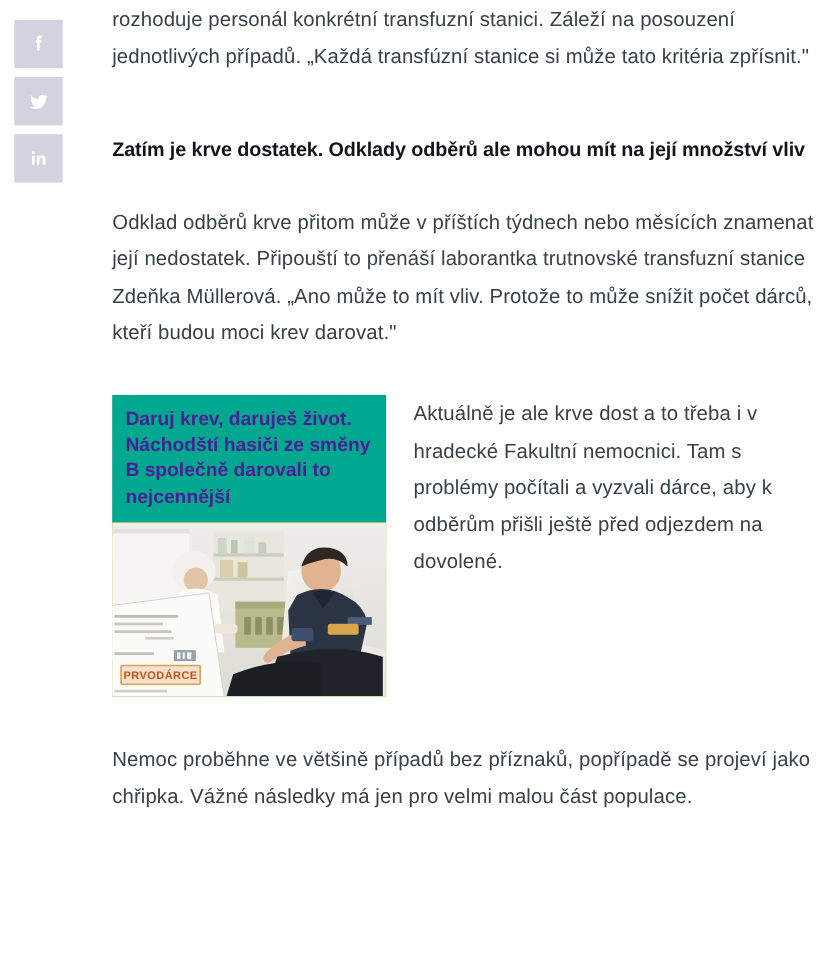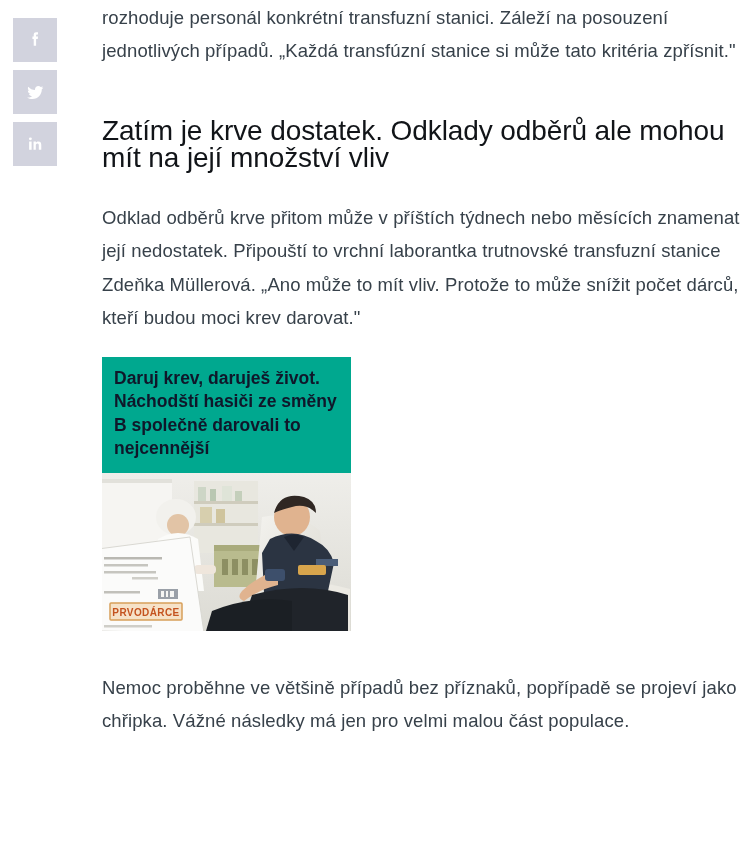--- a/index.html
+++ b/index.html
@@ -56,23 +56,23 @@
     letter-spacing: 0.1px;
   }
   .p-top {
     margin: 0;
     padding-top: 0;
     position: relative;
     top: -33px;
   }
 
   h2.section-heading {
-    font-size: 28px;
-    line-height: 27px;
-    font-weight: normal;
+    font-size: 18px;
+    line-height: 38px;
+    font-weight: bold;
     color: #111418;
     margin: 0;
     padding: 0;
     letter-spacing: -0.1px;
   }
 
   .p-2 { margin: 0; }
 
   
   .readalso {
@@ -90,21 +90,21 @@
     margin: 0 0 14px 0;
     text-transform: uppercase;
   }
   .readalso-card {
     background: #00a88f;
     display: block;
     text-decoration: none;
     cursor: pointer;
   }
   .readalso-title {
-    color: #0f172a;
+    color: #4c1d95;
     font-size: 17.5px;
     line-height: 23.5px;
     font-weight: bold;
     padding: 10px 12px 12px 12px;
     margin: 0;
   }
   .readalso-photo {
     width: 249px;
     height: 158px;
     display: block;
@@ -160,21 +160,21 @@
 
   <p class="body-text p-top">problémovou oblastí projížděl nebo ne, o případném odklad odběru krve rozhoduje personál konkrétní transfuzní stanici. Záleží na posouzení jednotlivých případů.
 „Každá transfúzní stanice si může tato kritéria zpřísnit."</p>
 
   <div class="spacer-16"></div>
 
   <h2 class="section-heading">Zatím je krve dostatek. Odklady odběrů ale mohou mít na její množství vliv</h2>
 
   <div class="spacer-30"></div>
 
-  <p class="body-text p-2">Odklad odběrů krve přitom může v příštích týdnech nebo měsících znamenat její nedostatek. Připouští to vrchní laborantka trutnovské transfuzní stanice Zdeňka Müllerová.
+  <p class="body-text p-2">Odklad odběrů krve přitom může v příštích týdnech nebo měsících znamenat její nedostatek. Připouští to přenáší laborantka trutnovské transfuzní stanice Zdeňka Müllerová.
 „Ano může to mít vliv. Protože to může snížit počet dárců, kteří budou moci krev darovat."</p>
 
   <div class="spacer-22"></div>
 
   <div class="clearfix">
 
     <div class="readalso">
 
       <div class="readalso-card">
         <div class="readalso-title">Daruj krev, daruješ život. Náchodští hasiči ze směny B společně darovali to nejcennější</div>
@@ -253,20 +253,21 @@
 
               <rect x="8" y="130" width="72" height="17" rx="1" fill="#f6e2c8" stroke="#d8a05a" stroke-width="1.5"></rect>
               <text x="44" y="142.5" font-family="'Liberation Sans', sans-serif" font-size="10" font-weight="bold" fill="#c4531f" text-anchor="middle" letter-spacing="0.4">PRVODÁRCE</text>
               <rect x="2" y="152" width="48" height="2.5" fill="#cfcec8"></rect>
             </g>
           </svg>
         </div>
       </div>
     </div>
 
+    <p class="body-text">Aktuálně je ale krve dost a to třeba i v hradecké Fakultní nemocnici. Tam s problémy počítali a vyzvali dárce, aby k odběrům přišli ještě před odjezdem na dovolené.</p>
 
     <div class="spacer-22"></div>
 
   </div>
 
   <div class="spacer-26"></div>
 
   <p class="body-text p-final">Nemoc proběhne ve většině případů bez příznaků, popřípadě se projeví jako chřipka. Vážné následky má jen pro velmi malou část populace.</p>
 
 </div>

